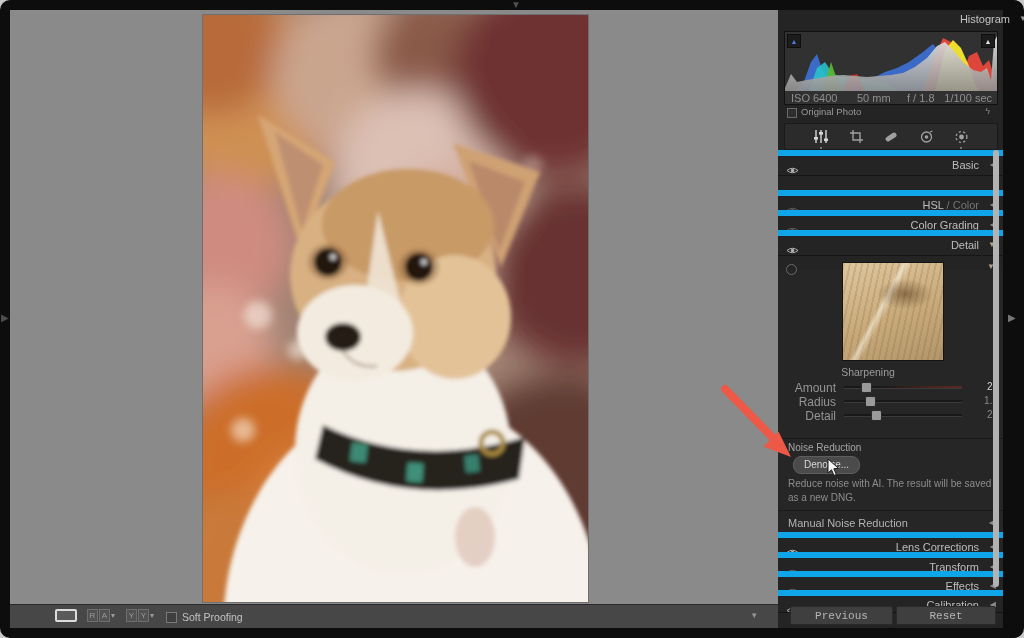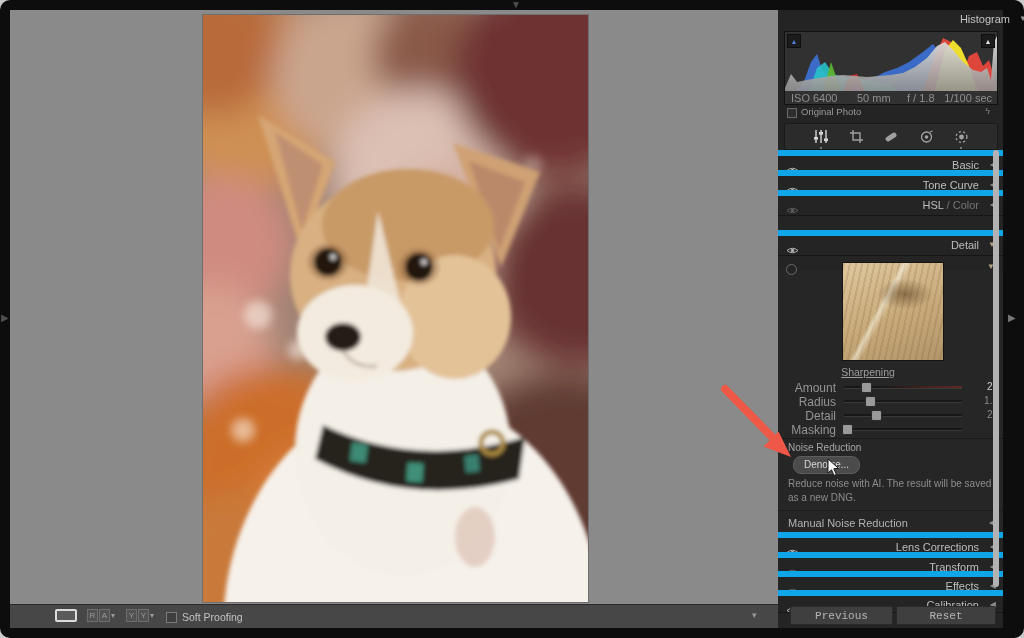--- a/index.html
+++ b/index.html
@@ -55,21 +55,21 @@
   
   #detail-content{left:0;top:260px;width:225px;height:278px;background:#262626;}
   #dpreview{position:absolute;left:64px;top:-8px;width:100px;height:97px;border:1px solid #141414;
     background:
       radial-gradient(ellipse 40px 22px at 62% 32%, rgba(84,56,26,.55), rgba(84,56,26,0) 70%),
       linear-gradient(118deg, rgba(255,255,255,0) 38%, rgba(255,250,235,.55) 41%, rgba(255,255,255,0) 46%),
       repeating-linear-gradient(102deg, rgba(116,86,46,.18) 0 2px, rgba(0,0,0,0) 2px 6px),
       linear-gradient(160deg,#dfc79e,#c8aa7a 55%,#b2956a);}
   #dtarget{position:absolute;left:8px;top:-6px;width:9px;height:9px;border:1px solid #6a6a6a;border-radius:50%;}
   #dtri{position:absolute;right:8px;top:-8px;font-size:8px;color:#b3a187;}
-  #sharpen-title{position:absolute;left:20px;top:96px;width:140px;text-align:center;font-size:10.5px;color:#9c9c9c;text-decoration:underline;}
+  #sharpen-title{position:absolute;left:20px;top:96px;width:140px;text-align:center;font-size:10.5px;color:#9c9c9c;}
   .srow{position:absolute;left:0;width:225px;height:14px;}
   .slabel{position:absolute;left:0;width:58px;top:1px;text-align:right;font-size:12px;color:#949494;}
   .strack{position:absolute;left:66px;top:6px;width:118px;height:2px;background:#181818;border-bottom:1px solid #3a3a3a;}
   .strack.red{background:linear-gradient(90deg,#181818 30%,#4b231d 75%,#5d2a22);}
   .sthumb{position:absolute;top:-4px;width:9px;height:9px;background:#9a9a9a;border:1px solid #2a2a2a;border-radius:2px;margin-left:-4px;}
   .svalue{position:absolute;right:5px;top:1px;width:32px;text-align:right;font-size:10px;color:#8a8a8a;}
   .svalue.bright{color:#d2d2d2;}
   #nr-title{position:absolute;left:10px;top:172px;font-size:10px;color:#a6a6a6;}
   #denoise-btn{position:absolute;left:15px;top:186px;height:16px;padding:0 10px;border-radius:8px;
       background:#4b4b4b;border:1px solid #5d5d5d;color:#d6d6d6;font-size:10px;line-height:15px;}
@@ -264,34 +264,34 @@
     </div>
 
     <div class="phead" style="top:140px">
       <span class="eye"><svg width="13" height="9" viewBox="0 0 13 9">
             <path d="M1 4.5 Q6.5 0 12 4.5 Q6.5 9 1 4.5 Z" fill="none" stroke="currentColor"></path>
             <circle cx="6.5" cy="4.5" r="1.7" fill="currentColor"></circle>
           </svg></span>
       <span class="plabel">Basic</span>
       <span class="tri">◀</span>
     </div>
-    <div class="phead" style="top:160px">
-      <span class="eye"><svg width="13" height="9" viewBox="0 0 13 9">
-            <path d="M1 4.5 Q6.5 0 12 4.5 Q6.5 9 1 4.5 Z" fill="none" stroke="currentColor"></path>
-            <circle cx="6.5" cy="4.5" r="1.7" fill="currentColor"></circle>
-          </svg></span>
-      <span class="plabel">Tone Curve</span>
-      <span class="tri">◀</span>
-    </div>
     <div class="phead" style="top:180px">
       <span class="eye dim"><svg width="13" height="9" viewBox="0 0 13 9">
             <path d="M1 4.5 Q6.5 0 12 4.5 Q6.5 9 1 4.5 Z" fill="none" stroke="currentColor"></path>
             <circle cx="6.5" cy="4.5" r="1.7" fill="currentColor"></circle>
           </svg></span>
       <span class="plabel"><span>HSL</span><span class="dim2"> / Color</span></span>
+      <span class="tri">◀</span>
+    </div>
+    <div class="phead" style="top:200px">
+      <span class="eye dim"><svg width="13" height="9" viewBox="0 0 13 9">
+            <path d="M1 4.5 Q6.5 0 12 4.5 Q6.5 9 1 4.5 Z" fill="none" stroke="currentColor"></path>
+            <circle cx="6.5" cy="4.5" r="1.7" fill="currentColor"></circle>
+          </svg></span>
+      <span class="plabel">Color Grading</span>
       <span class="tri">◀</span>
     </div>
     <div class="phead" style="top:220px">
       <span class="eye"><svg width="13" height="9" viewBox="0 0 13 9">
             <path d="M1 4.5 Q6.5 0 12 4.5 Q6.5 9 1 4.5 Z" fill="none" stroke="currentColor"></path>
             <circle cx="6.5" cy="4.5" r="1.7" fill="currentColor"></circle>
           </svg></span>
       <span class="plabel">Detail</span>
       <span class="tri" style="color:#b3a187">▼</span>
     </div>
@@ -317,27 +317,20 @@
           </span>
         <span class="svalue">1.0</span>
       </div>
       <div class="srow" style="top:138px">
         <span class="slabel">Detail</span>
         <span class="strack">
             <span class="sthumb" style="left:26%"></span>
           </span>
         <span class="svalue">25</span>
       </div>
-      <div class="srow" style="top:152px">
-        <span class="slabel">Masking</span>
-        <span class="strack">
-            <span class="sthumb" style="left:2%"></span>
-          </span>
-        <span class="svalue">0</span>
-      </div>
 
       <div class="divline" style="top:168px"></div>
       <div id="nr-title">Noise Reduction</div>
       <div id="denoise-btn">Denoise...</div>
       <div id="nr-desc1">Reduce noise with AI. The result will be saved</div>
       <div id="nr-desc2">as a new DNG.</div>
 
       <div id="manual-row">
         <span id="manual-label">Manual Noise Reduction</span>
         <span id="manual-tri">◀</span>

